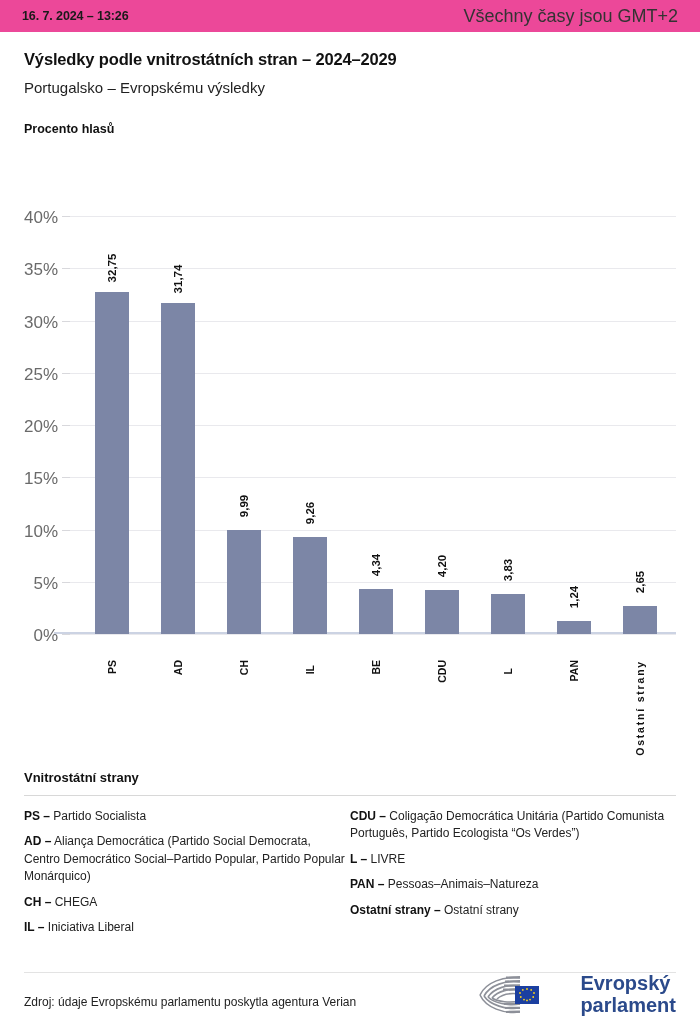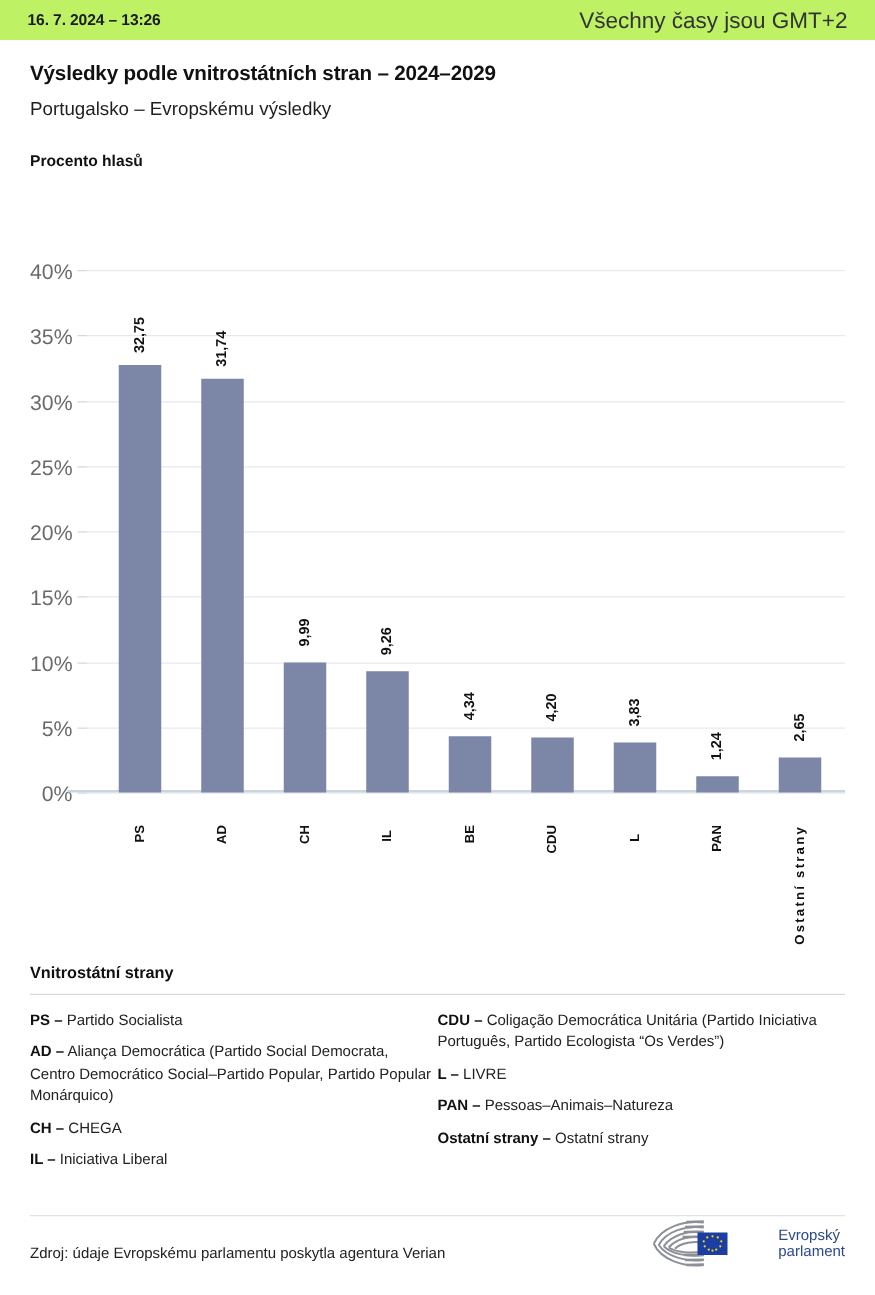--- a/index.html
+++ b/index.html
@@ -10,21 +10,21 @@
     background: #ffffff;
     font-family: "Liberation Sans", "DejaVu Sans", sans-serif;
     color: #1a1a1a;
     overflow: hidden;
   }
   .page { position: relative; width: 700px; height: 1036px; background:#fff; }
 
   
   .topbar {
     height: 32px;
-    background: #bef264;
+    background: #ec4899;
     display: flex;
     align-items: center;
     justify-content: space-between;
     padding: 0 22px;
   }
   .topbar-date {
     font-size: 12.5px;
     font-weight: bold;
     color: #1a1a1a;
     letter-spacing: -0.1px;
@@ -200,24 +200,24 @@
   .source b { font-weight: normal; text-align: center; }
   .ep-logo {
     display: flex;
     align-items: center;
     gap: 8px;
     position: absolute;
     right: 0;
     top: -22px;
   }
   .ep-logo-text {
-    font-size: 12px;
+    font-size: 20px;
     line-height: 1.08;
     color: #2b4a8b;
-    font-weight: normal;
+    font-weight: bold;
   }
 </style>
 </head>
 <body>
 
 <div class="page">
 
   <div class="topbar">
     <div class="topbar-date">16. 7. 2024 – 13:26</div>
     <div class="topbar-tz">Všechny časy jsou GMT+2</div>
@@ -336,21 +336,21 @@
     <div class="legend-title">Vnitrostátní strany</div>
     <div class="legend-rule"></div>
     <div class="legend-cols">
       <div class="legend-col" id="legend-left">
           <div class="legend-item"><b>PS –</b><span> Partido Socialista</span></div>
           <div class="legend-item"><b>AD –</b><span> Aliança Democrática (Partido Social Democrata, Centro Democrático Social–Partido Popular, Partido Popular Monárquico)</span></div>
           <div class="legend-item"><b>CH –</b><span> CHEGA</span></div>
           <div class="legend-item"><b>IL –</b><span> Iniciativa Liberal</span></div>
         </div>
       <div class="legend-col" id="legend-right">
-          <div class="legend-item"><b>CDU –</b><span> Coligação Democrática Unitária (Partido Iniciativa Português, Partido Ecologista “Os Verdes”)</span></div>
+          <div class="legend-item"><b>CDU –</b><span> Coligação Democrática Unitária (Partido Comunista Português, Partido Ecologista “Os Verdes”)</span></div>
           <div class="legend-item"><b>L –</b><span> LIVRE</span></div>
           <div class="legend-item"><b>PAN –</b><span> Pessoas–Animais–Natureza</span></div>
           <div class="legend-item"><b>Ostatní strany –</b><span> Ostatní strany</span></div>
         </div>
     </div>
   </div>
 
   <div class="footer-rule"></div>
   <div class="footer">
     <div class="source">

